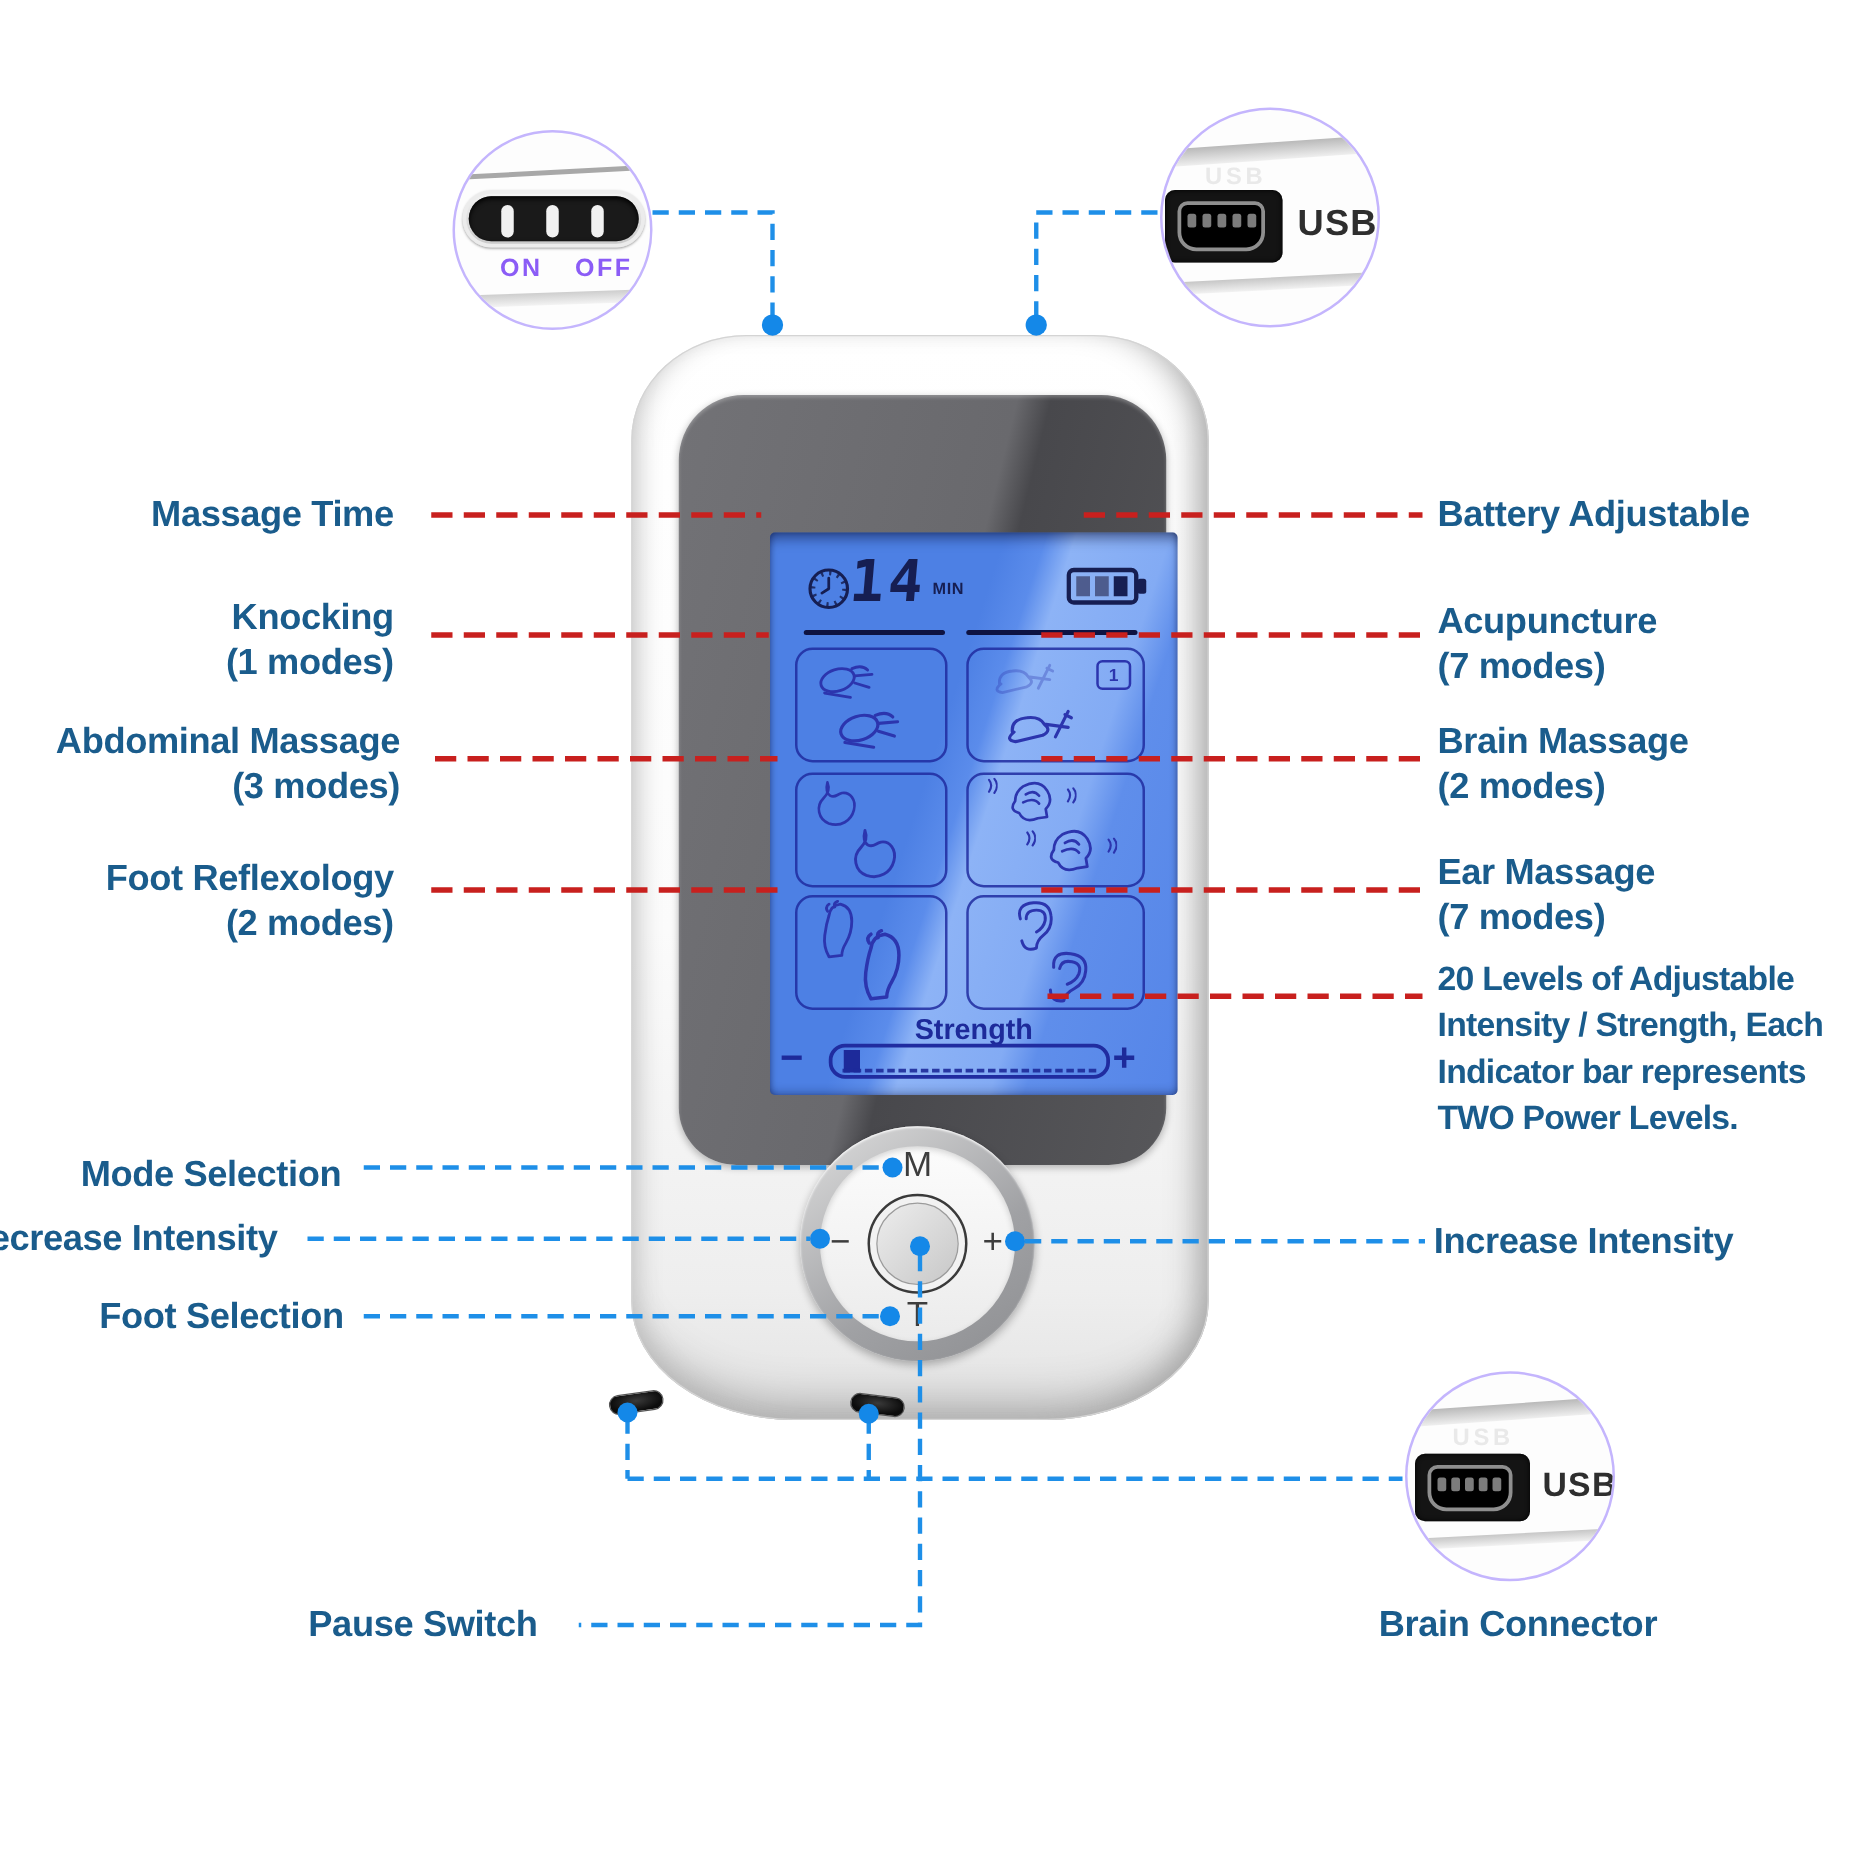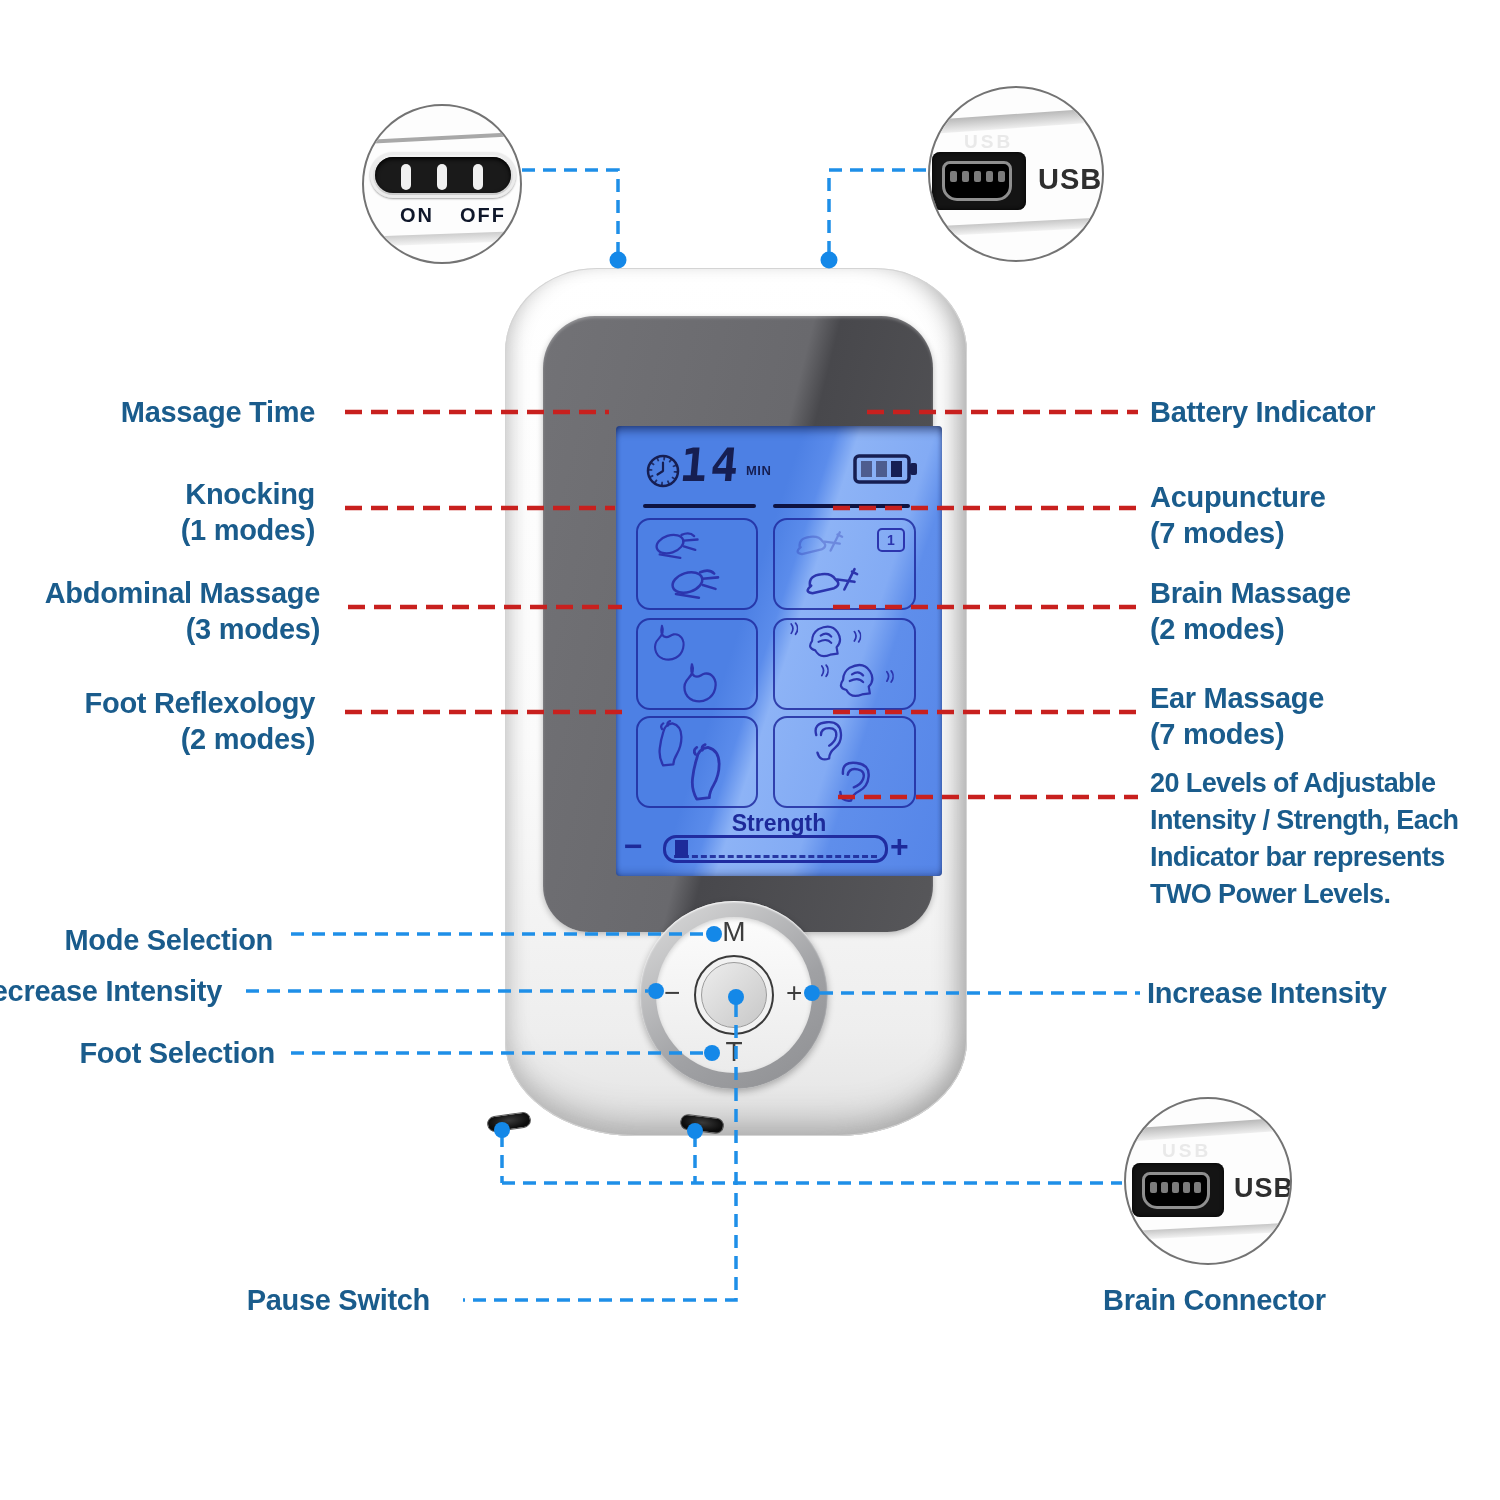--- a/index.html
+++ b/index.html
@@ -61,29 +61,29 @@
   #pad .mid{position:absolute;inset:54px;border-radius:50%;background:#f2f2f2;border:2px solid #3a3a3a;box-sizing:border-box;}
   #pad .btn{position:absolute;inset:61px;border-radius:50%;
     background:linear-gradient(135deg,#ededed,#c7c7c7);border:1px solid #9b9b9b;box-sizing:border-box;}
   .padkey{position:absolute;font:400 28px/30px "Liberation Sans",sans-serif;color:#3d3d3d;z-index:2;}
 
   
   .socket{position:absolute;background:radial-gradient(ellipse at 50% 40%,#3a3a3a,#0c0c0c 70%);
     border-radius:8px;border:1px solid #555;z-index:2;}
 
   
-  .inset{position:absolute;border-radius:50%;border:2px solid #737373;background:#fdfdfd;
+  .inset{position:absolute;border-radius:50%;border:2px solid #c4b5fd;background:#fdfdfd;
     overflow:hidden;z-index:6;box-sizing:border-box;}
   .seam{position:absolute;left:-10%;width:120%;background:linear-gradient(180deg,#b9b9b9,#efefef);}
   .pill-outer{position:absolute;border-radius:26px;background:linear-gradient(180deg,#f6f6f6,#c7c7c7);
     box-shadow:0 1px 2px rgba(0,0,0,.35), inset 0 0 0 3px #ececec;}
   .pill-inner{position:absolute;inset:5px;border-radius:20px;background:#1a1a1a;
     box-shadow:inset 0 2px 4px #000;}
   .pin{position:absolute;width:10px;height:26px;background:#f1f1f1;border-radius:5px;top:7px;}
-  .onoff{position:absolute;font:700 20px/22px "Liberation Sans",sans-serif;color:#0f172a;letter-spacing:2px;}
+  .onoff{position:absolute;font:700 20px/22px "Liberation Sans",sans-serif;color:#8b5cf6;letter-spacing:2px;}
   .usb-port{position:absolute;background:#141414;border-radius:8px;box-shadow:inset 0 0 4px #000;}
   .usb-metal{position:absolute;left:10px;top:9px;background:#000;border:3px solid #8f8f8f;
     border-radius:8px 8px 15px 15px;box-sizing:border-box;}
   .usb-pin{position:absolute;width:7px;height:11px;background:#7c7c7c;border-radius:2px;top:7px;}
   .embossed{position:absolute;font:700 19px/20px "Liberation Sans",sans-serif;color:#e9e9e9;letter-spacing:3px;}
   .usb-text{position:absolute;font:600 29px/30px "Liberation Sans",sans-serif;color:#2e2e2e;letter-spacing:1px;}
 
   
   #overlay{position:absolute;inset:0;z-index:5;pointer-events:none;}
   .line-red{stroke:var(--red-line);stroke-width:4.5;stroke-dasharray:17 9;fill:none;}
@@ -303,21 +303,21 @@
 (1 modes)</div>
   <div class="lbl ra" style="right:1180px;top:575px">Abdominal Massage
 (3 modes)</div>
   <div class="lbl ra" style="right:1185px;top:685px">Foot Reflexology
 (2 modes)</div>
   <div class="lbl ra" style="right:1227px;top:922px">Mode Selection</div>
   <div class="lbl ra" style="right:1278px;top:973px">Decrease Intensity</div>
   <div class="lbl ra" style="right:1225px;top:1035px">Foot Selection</div>
   <div class="lbl ra" style="right:1070px;top:1282px">Pause Switch</div>
 
-  <div class="lbl" style="left:1150px;top:394px">Battery Indicator</div>
+  <div class="lbl" style="left:1150px;top:394px">Battery Adjustable</div>
   <div class="lbl" style="left:1150px;top:479px">Acupuncture
 (7 modes)</div>
   <div class="lbl" style="left:1150px;top:575px">Brain Massage
 (2 modes)</div>
   <div class="lbl" style="left:1150px;top:680px">Ear Massage
 (7 modes)</div>
   <div class="lbl note" style="left:1150px;top:765px">20 Levels of Adjustable
 Intensity / Strength, Each
 Indicator bar represents
 TWO Power Levels.</div>

